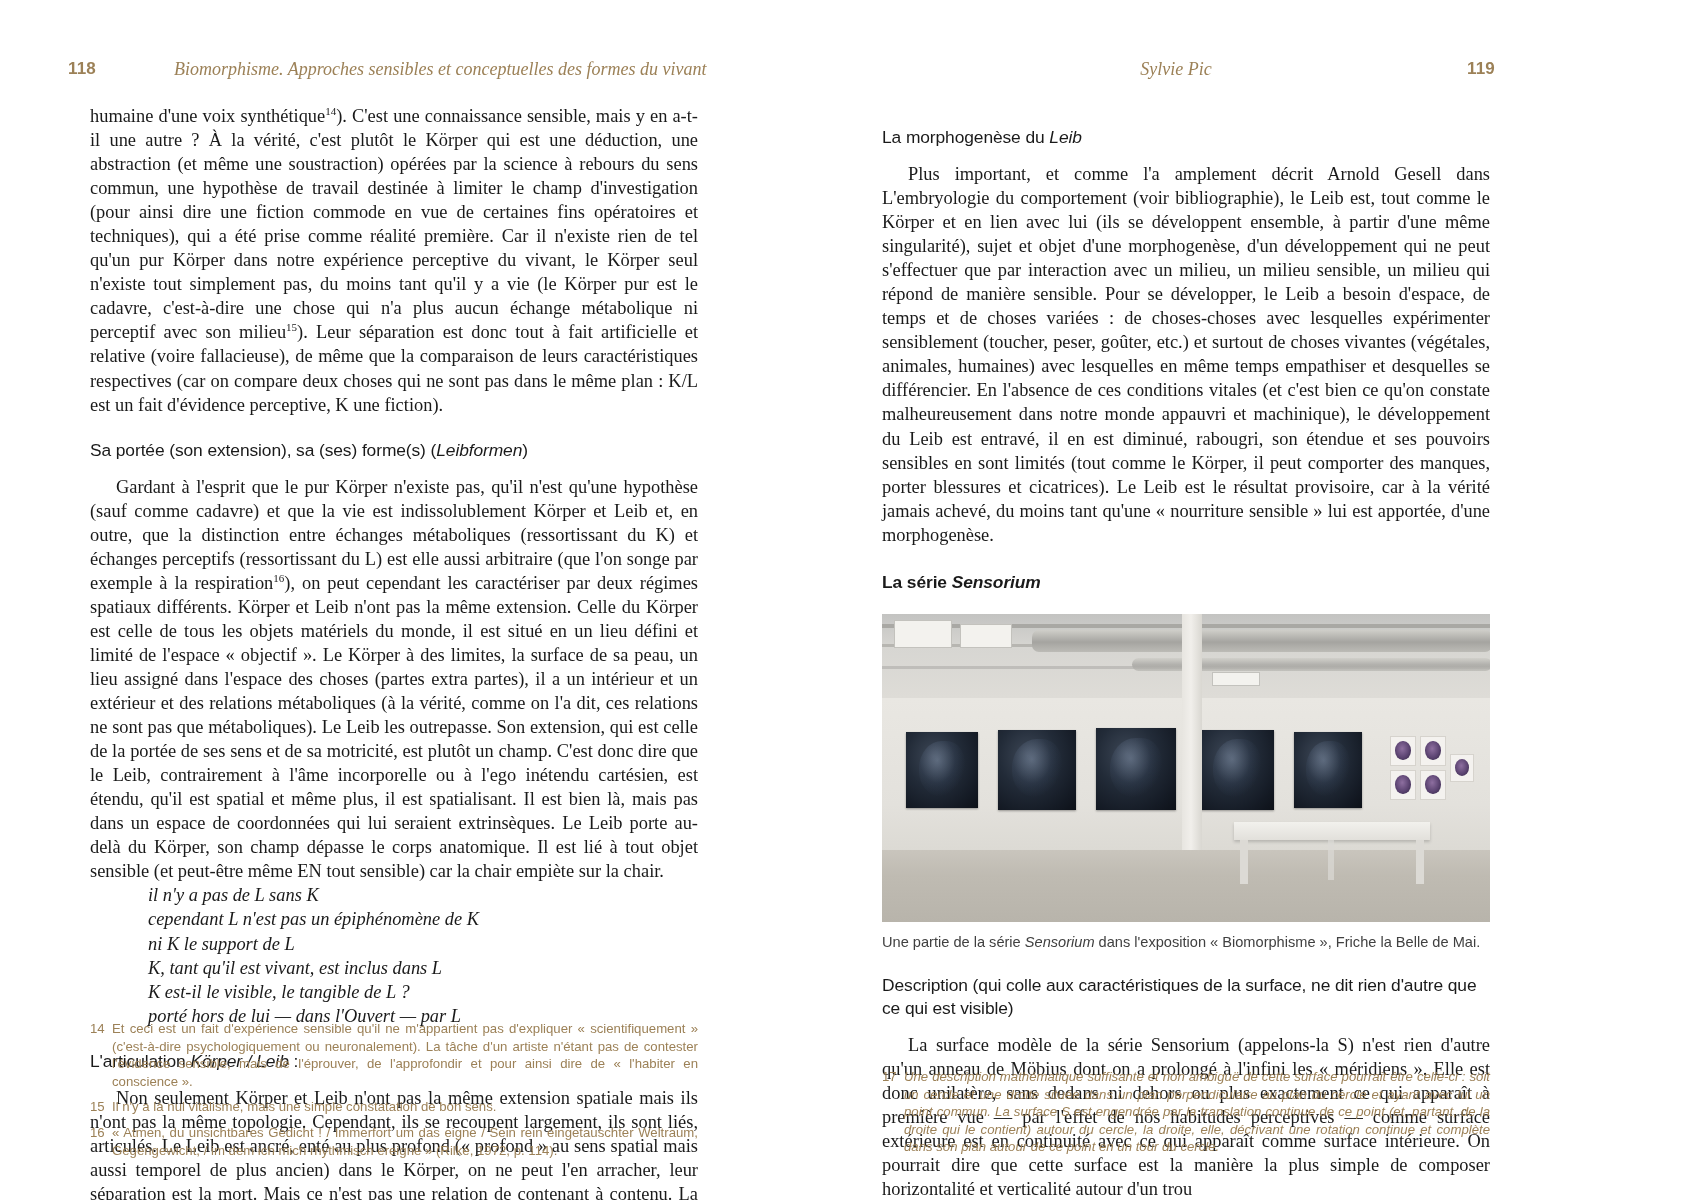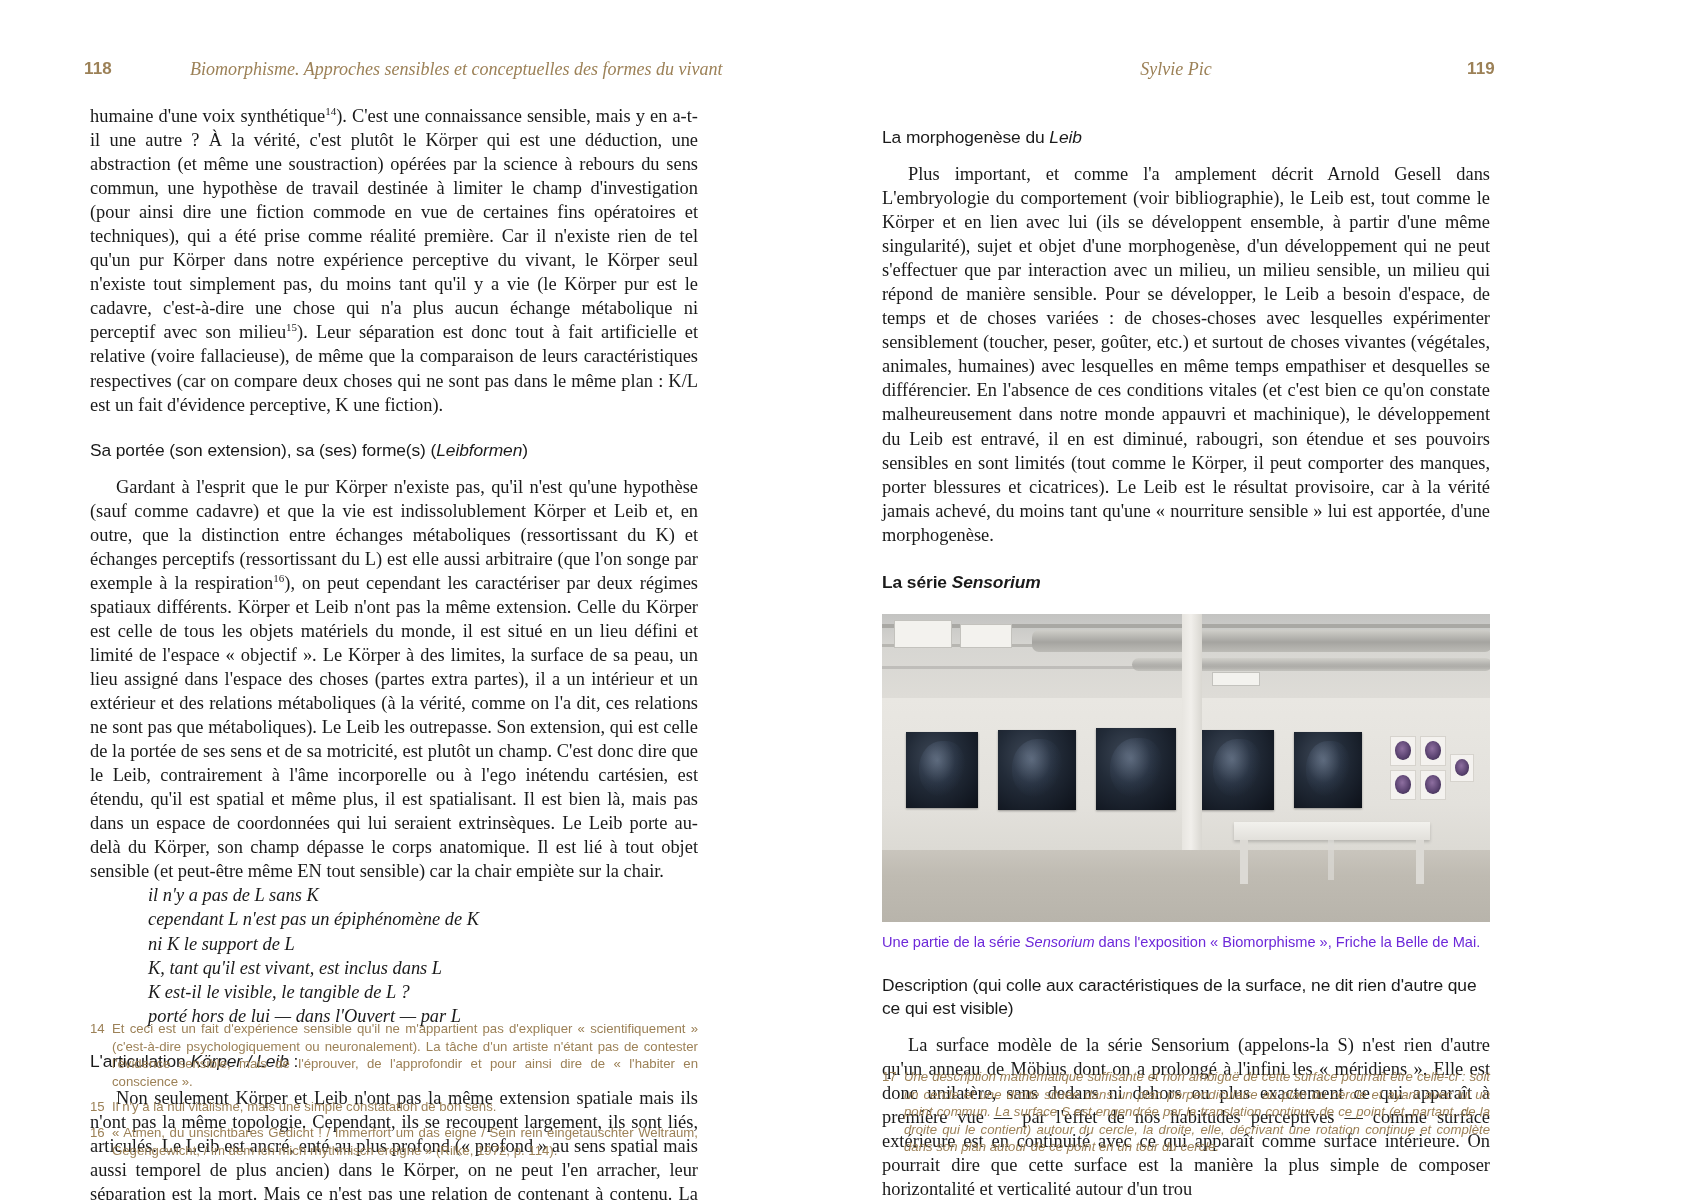--- a/index.html
+++ b/index.html
@@ -17,21 +17,21 @@
   }
 
   
   .runhead {
     position: absolute;
     top: 56px;
     height: 26px;
     line-height: 26px;
     color: #9c8157;
   }
-  .runhead-left  { left: 84px;  width: 700px; }
+  .runhead-left  { left: 68px;  width: 700px; }
   .runhead-right { left: 885px; width: 610px; }
 
   .folio {
     font-family: "Liberation Sans", "DejaVu Sans", sans-serif;
     font-weight: bold;
     font-size: 17px;
     color: #9c8157;
     letter-spacing: .2px;
   }
   .runhead-left .folio { float: left; }
@@ -103,21 +103,21 @@
     width: 608px;
     height: 308px;
     overflow: hidden;
     background: #cfcac3;
   }
   figcaption {
     margin-top: 11px;
     font-family: "Liberation Sans", "DejaVu Sans", sans-serif;
     font-size: 14.6px;
     line-height: 19px;
-    color: #6d28d9;
+    color: #404040;
   }
   figcaption em { font-style: italic; }
 
   
   .footnotes {
     position: absolute;
     width: 608px;
     font-family: "Liberation Sans", "DejaVu Sans", sans-serif;
     color: #9c8157;
   }

